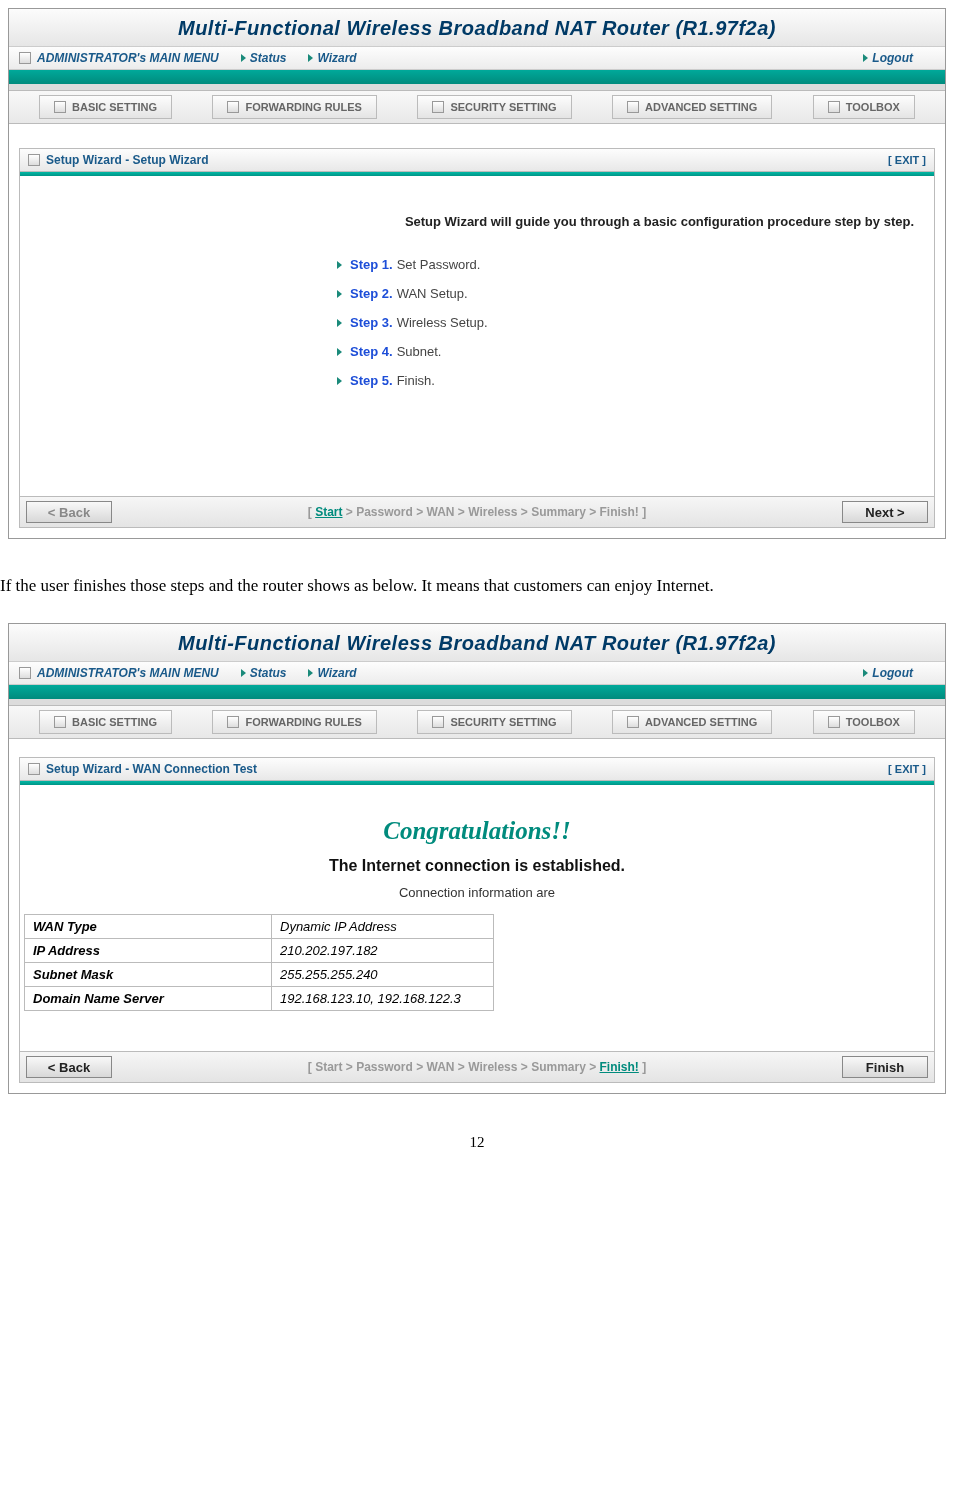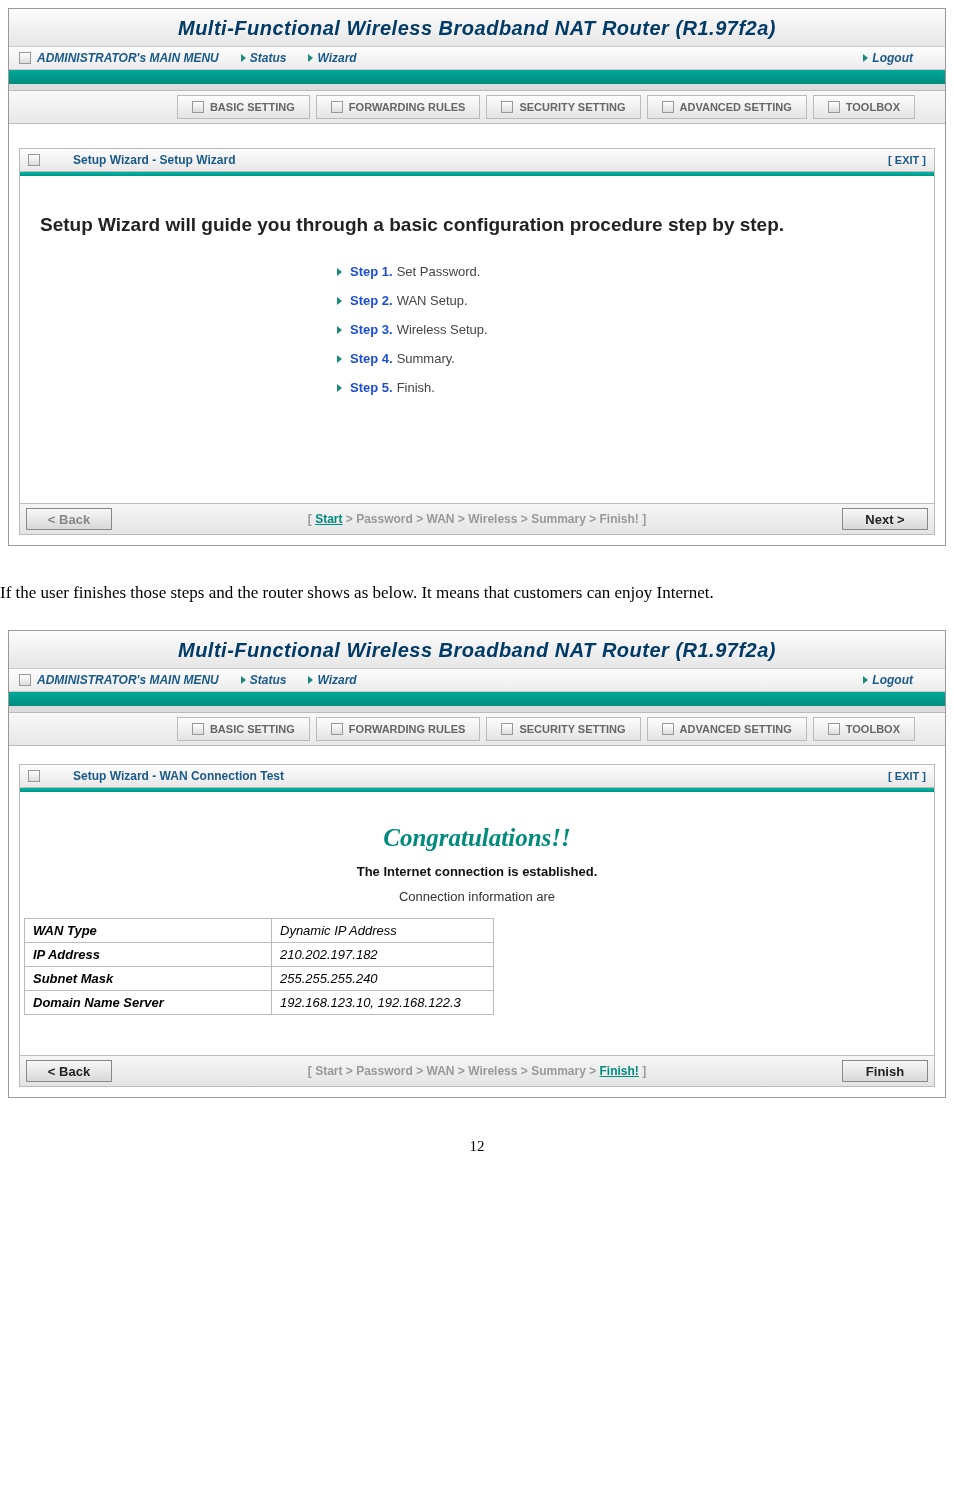--- a/index.html
+++ b/index.html
@@ -70,21 +70,21 @@
     height: 6px;
     background: #dcdcdc;
     border-bottom: 1px solid #bbb;
   }
   .tabs-row {
     display: flex;
     padding: 4px 30px 4px 30px;
     background: linear-gradient(#f8f8f8, #e8e8e8);
     border-bottom: 1px solid #bbb;
     gap: 6px;
-    justify-content: flex-end;
+    justify-content: space-between;
   }
   .tab-btn {
     flex: 0 0 auto;
     background: linear-gradient(#fdfdfd, #e4e4e4);
     border: 1px solid #bbb;
     height: 22px;
     display: flex;
     align-items: center;
     padding: 0 14px;
     font-size: 11px;
@@ -105,40 +105,39 @@
     background: linear-gradient(#fdfdfd, #e8e8e8);
     border-bottom: 1px solid #bbb;
     font-size: 12px;
   }
   .panel-title {
     color: #1a5a8a;
     font-weight: bold;
     flex: 1;
     display: flex;
     align-items: center;
-    gap: 27px;
   }
   .exit-link {
     color: #1a5a8a;
     font-weight: bold;
     font-size: 11px;
     cursor: pointer;
   }
   .teal-thin { height: 4px; background: linear-gradient(#00b8a5,#009486); }
   .panel-body {
     background: #fff;
     padding: 18px 20px 14px 20px;
     font-size: 13px;
   }
   .intro-line {
-    text-align: left;
+    text-align: right;
     font-weight: bold;
     margin: 20px 0 28px 0;
     color: #222;
-    font-size: 19px;
+    font-size: 13px;
   }
   .steps-block {
     margin: 0 auto;
     width: 280px;
   }
   .step-row {
     display: flex;
     align-items: center;
     margin: 14px 0;
     font-size: 13px;
@@ -180,21 +179,21 @@
     color: #008b7d;
     font-size: 25px;
     font-weight: bold;
     font-style: italic;
     margin: 22px 0 12px 0;
     font-family: Liberation Serif, serif;
   }
   .sub-established {
     text-align: center;
     font-weight: bold;
-    font-size: 13px;
+    font-size: 16px;
     margin-bottom: 10px;
     color: #111;
   }
   .sub-info {
     text-align: center;
     font-size: 13px;
     color: #333;
     margin-bottom: 14px;
   }
   table.info-table {
@@ -301,21 +300,21 @@
               <span>WAN Setup.</span>
             </div>
           <div class="step-row">
               <span class="tri-icon"></span>
               <b>Step 3.</b>
               <span>Wireless Setup.</span>
             </div>
           <div class="step-row">
               <span class="tri-icon"></span>
               <b>Step 4.</b>
-              <span>Summary.</span>
+              <span>Subnet.</span>
             </div>
           <div class="step-row">
               <span class="tri-icon"></span>
               <b>Step 5.</b>
               <span>Finish.</span>
             </div>
         </div>
         <div style="height:80px"></div>
       </div>
       <div class="footer-bar">

